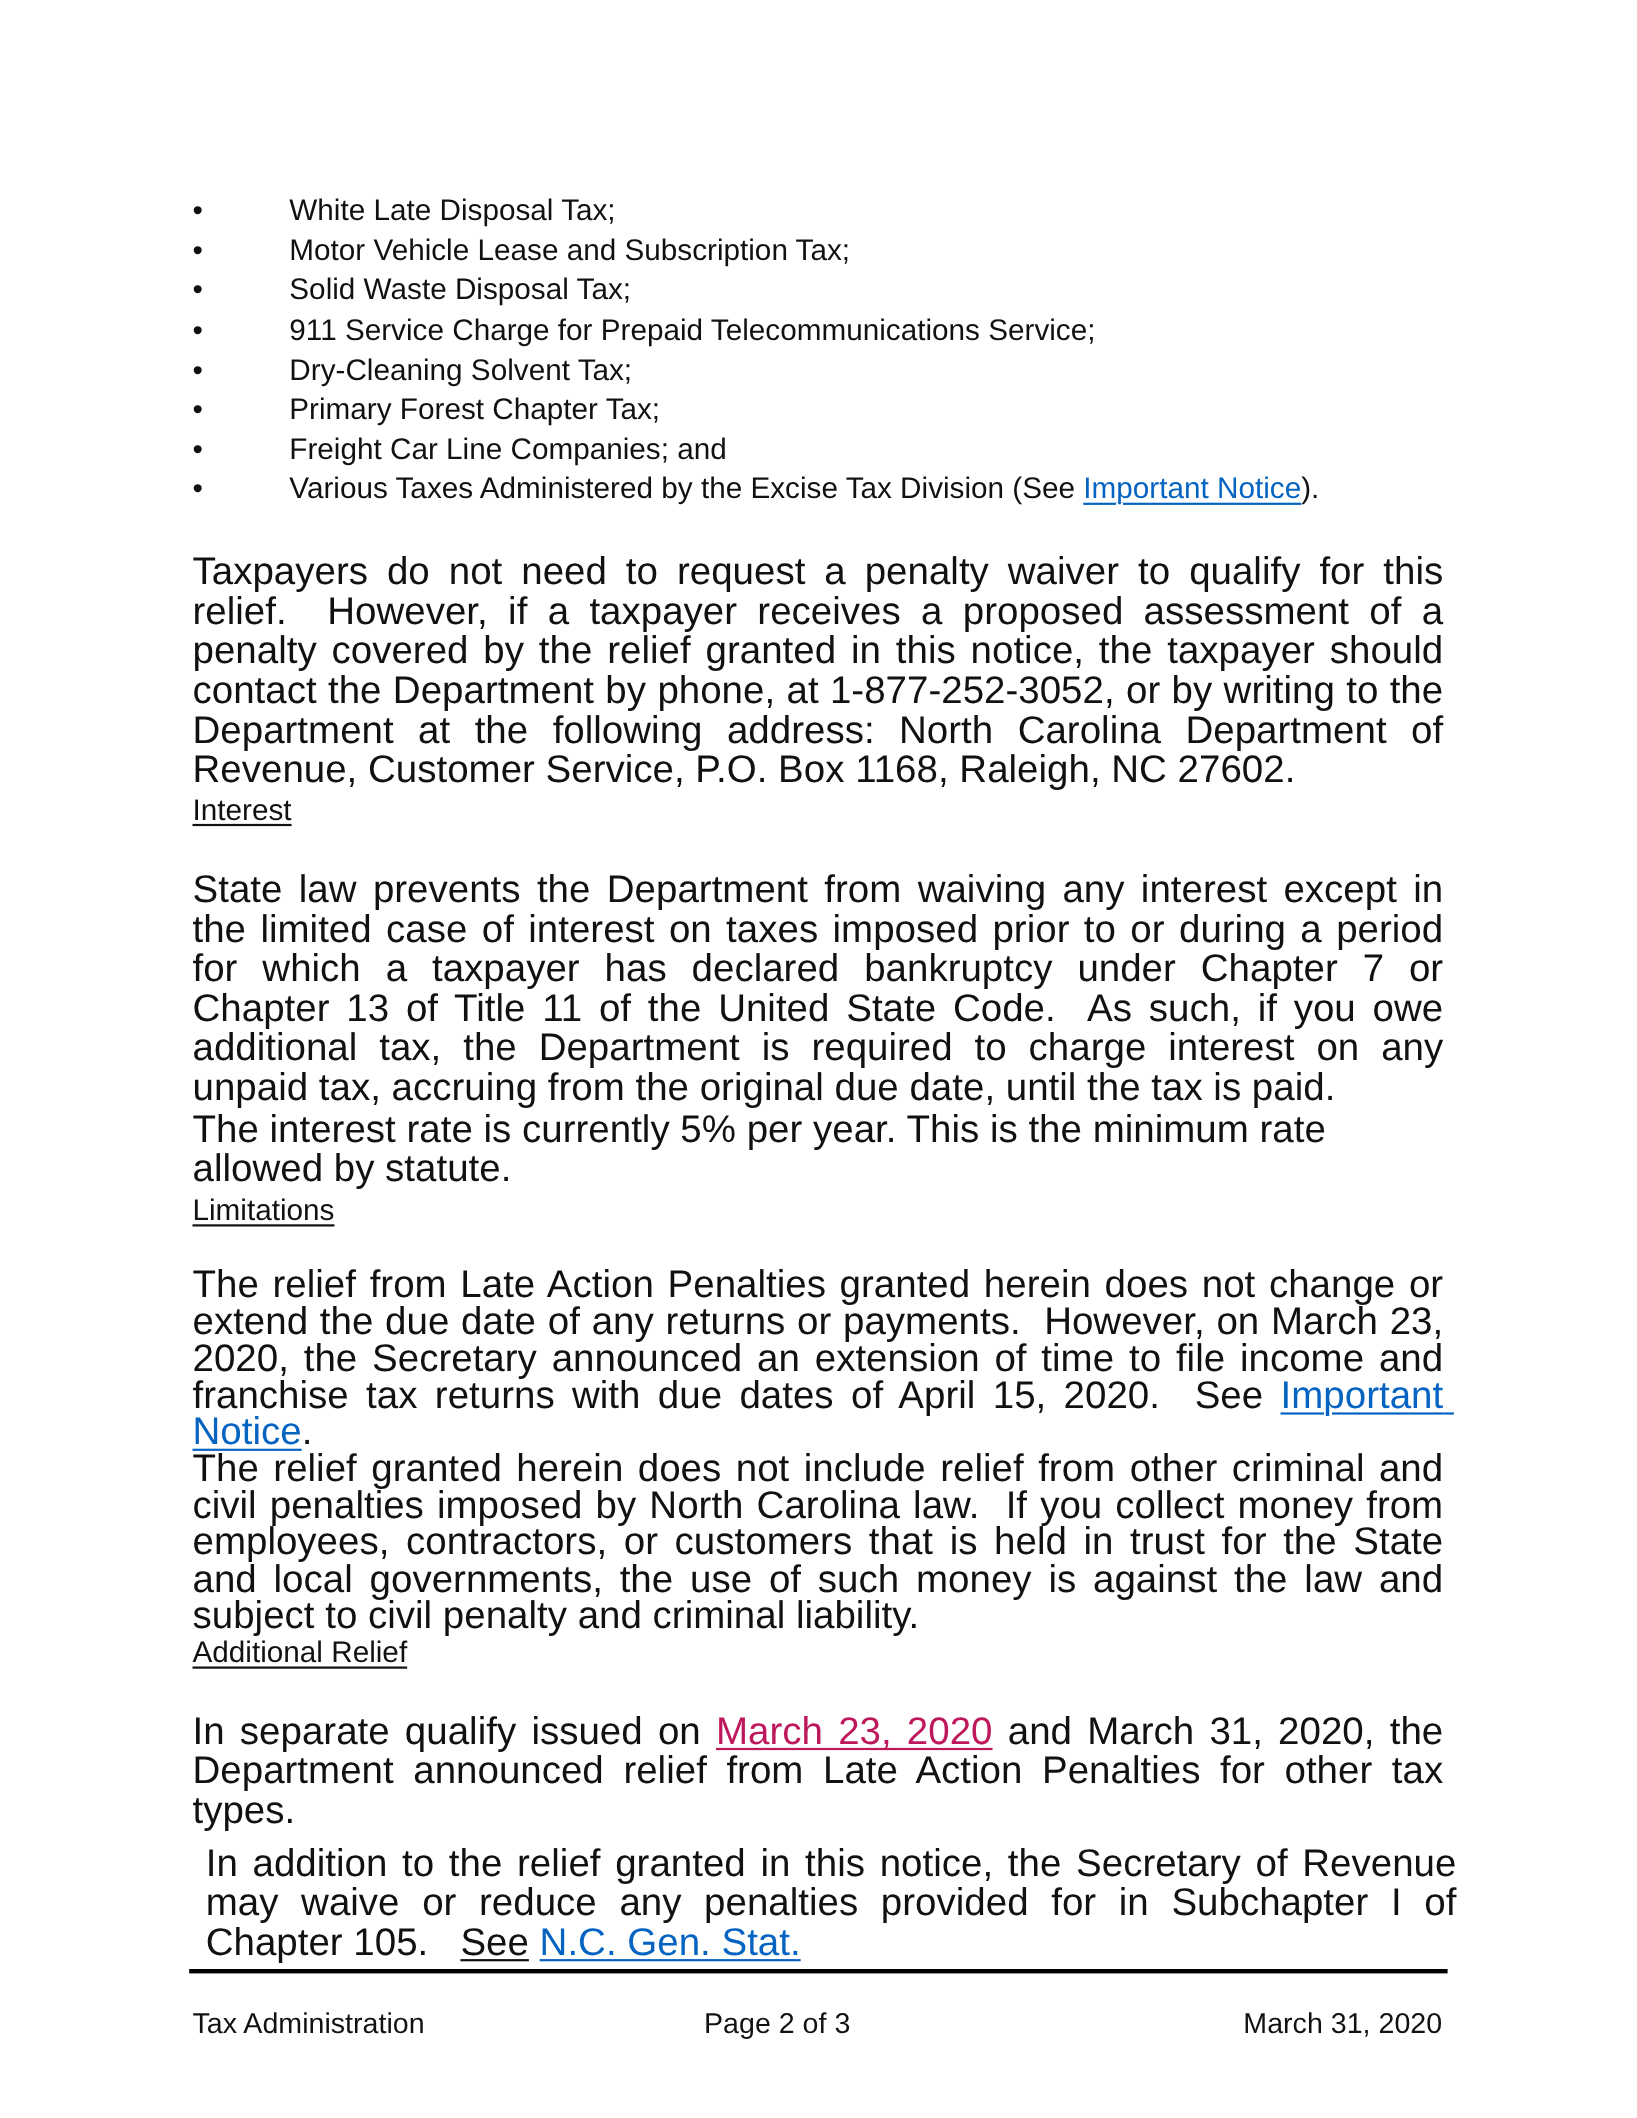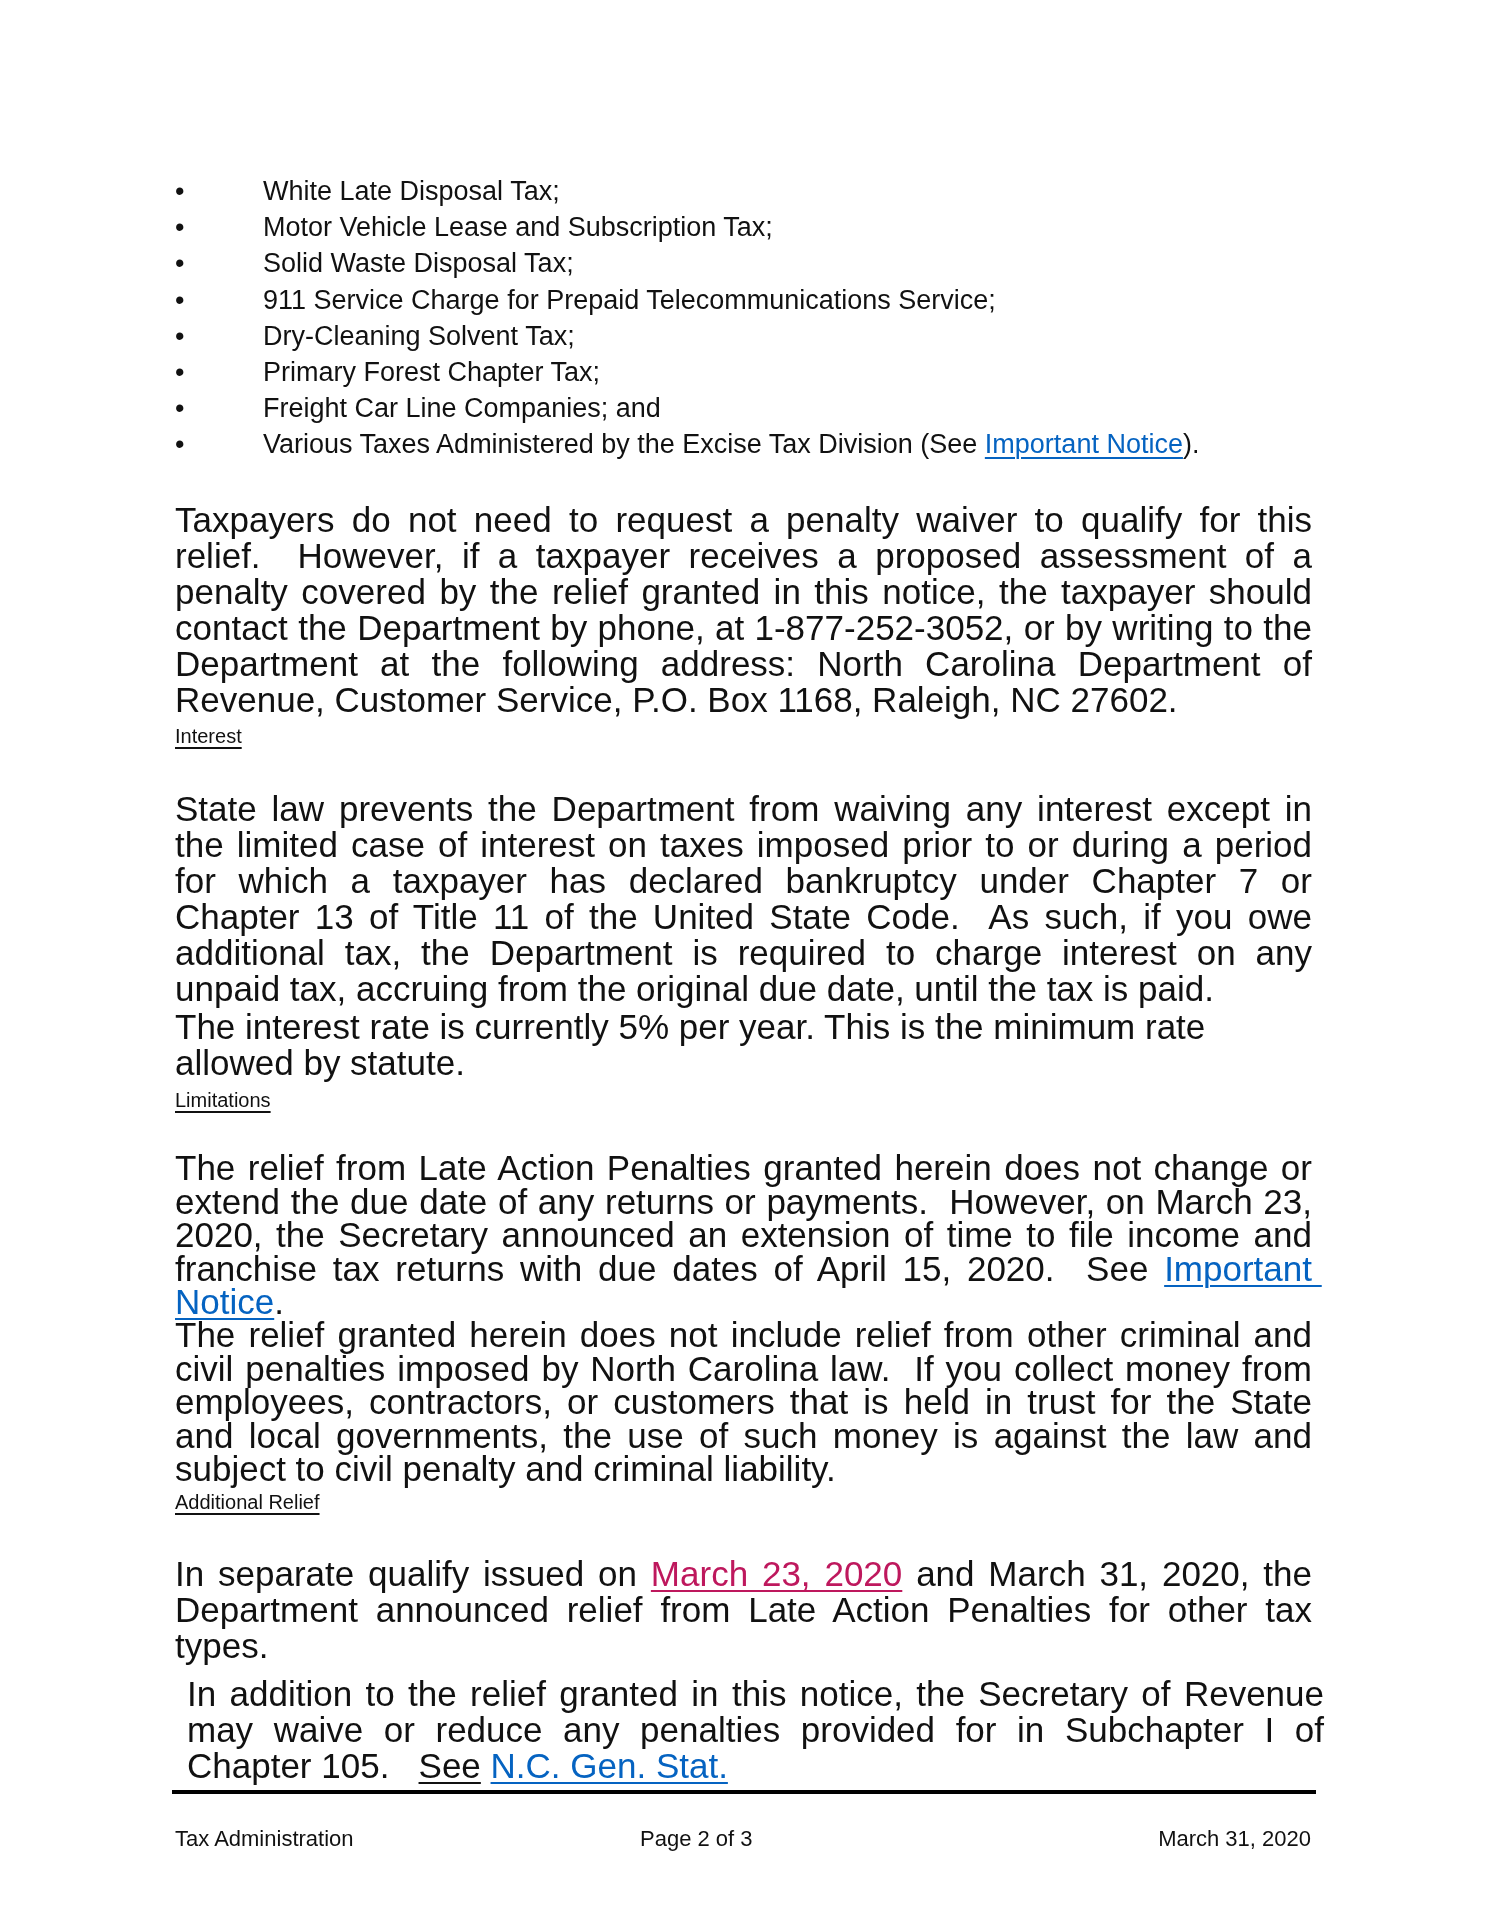--- a/index.html
+++ b/index.html
@@ -7,25 +7,25 @@
     width: 1488px; height: 1925px; position: relative; overflow: hidden;
     font-family: "Liberation Sans", sans-serif; color: #111111;
   }
   .page { position: absolute; left: 0; top: 0; width: 1488px; height: 1925px; background: #fff; }
   .blk { position: absolute; left: 175px; width: 1137px; font-size: 35px; line-height: 36px; }
   .blk.tight { line-height: 33.5px; }
   .just { text-align: justify; text-align-last: left; }
   .bullets { position: absolute; left: 175px; top: 173px; width: 1137px; margin: 0; padding: 0; list-style: none; font-size: 27px; line-height: 36.2px; }
   .bullets li { position: relative; padding-left: 88px; white-space: nowrap; }
   .bullets .dot { position: absolute; left: 0; top: 0; width: 14px; text-align: left; }
-  .heading { position: absolute; left: 175px; font-size: 20px; line-height: 36px; text-decoration: underline; text-underline-offset: 4px; text-decoration-thickness: 2px; }
+  .heading { position: absolute; left: 175px; font-size: 27px; line-height: 36px; text-decoration: underline; text-underline-offset: 4px; text-decoration-thickness: 2px; }
   a.link { color: #0563C1; text-decoration: underline; text-underline-offset: 4px; text-decoration-thickness: 2px; }
   .u { text-decoration: underline; text-underline-offset: 4px; text-decoration-thickness: 2px; }
   .rule { position: absolute; left: 172px; top: 1790px; width: 1144px; height: 4px; background: #000; }
-  .footer { position: absolute; top: 1826px; font-size: 22px; line-height: 26px; white-space: nowrap; }
+  .footer { position: absolute; top: 1826px; font-size: 26px; line-height: 26px; white-space: nowrap; }
   .f-left { left: 175px; }
   .f-center { left: 640px; }
   .f-right { right: 177px; text-align: center; }
 </style>
 </head>
 <body style="color: rgb(17, 17, 17);">
 
 <div class="page">
 
   <ul class="bullets">

